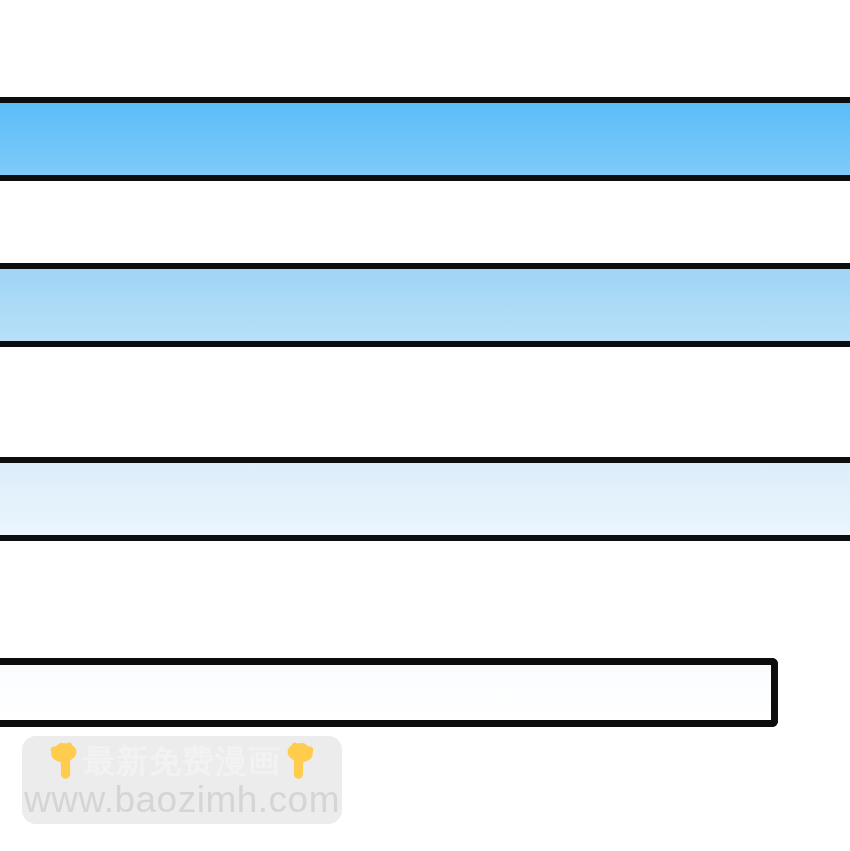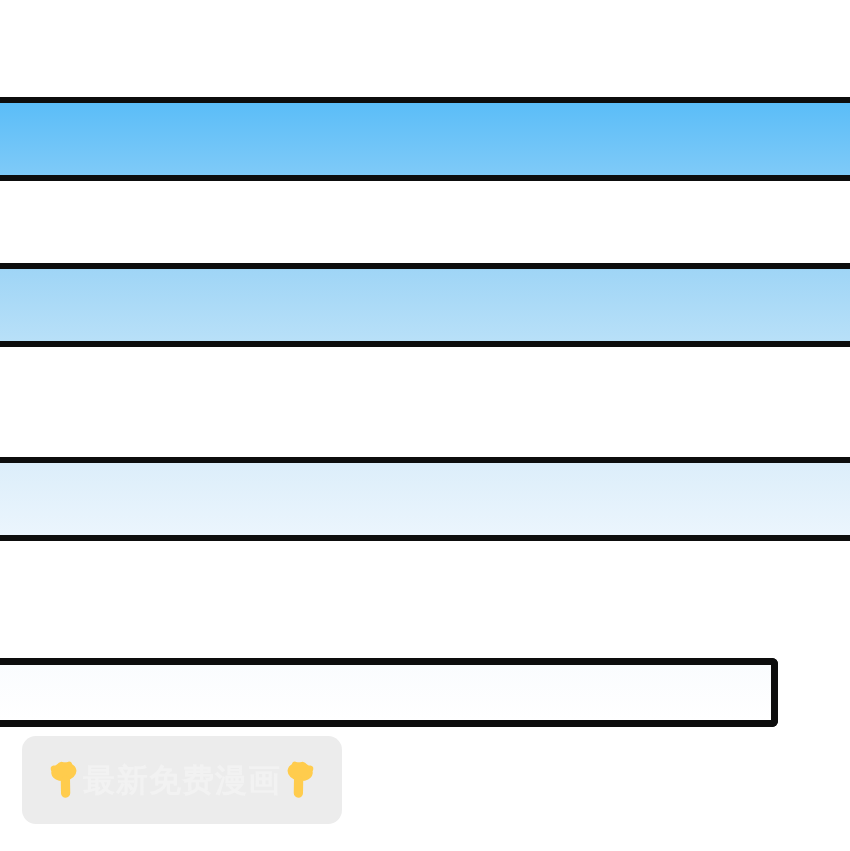--- a/index.html
+++ b/index.html
@@ -104,15 +104,16 @@
       <span class="emoji right">
         <svg viewBox="0 0 38 46" xmlns="http://www.w3.org/2000/svg">
           <ellipse cx="19" cy="13" rx="15" ry="11" fill="#ffcc4d"></ellipse>
           <circle cx="8" cy="8" r="4" fill="#ffcc4d"></circle>
           <circle cx="17" cy="5" r="4" fill="#ffcc4d"></circle>
           <circle cx="26" cy="6" r="4" fill="#ffcc4d"></circle>
           <rect x="13" y="18" width="11" height="26" rx="5.5" transform="rotate(7 18.5 31)" fill="#ffcc4d"></rect>
         </svg>
       </span>
     </div>
+    <div class="wm-line2" style="color: rgb(213, 213, 213);">www.baozimh.com</div>
   </div>
 
 </div>
 
 </body></html>

